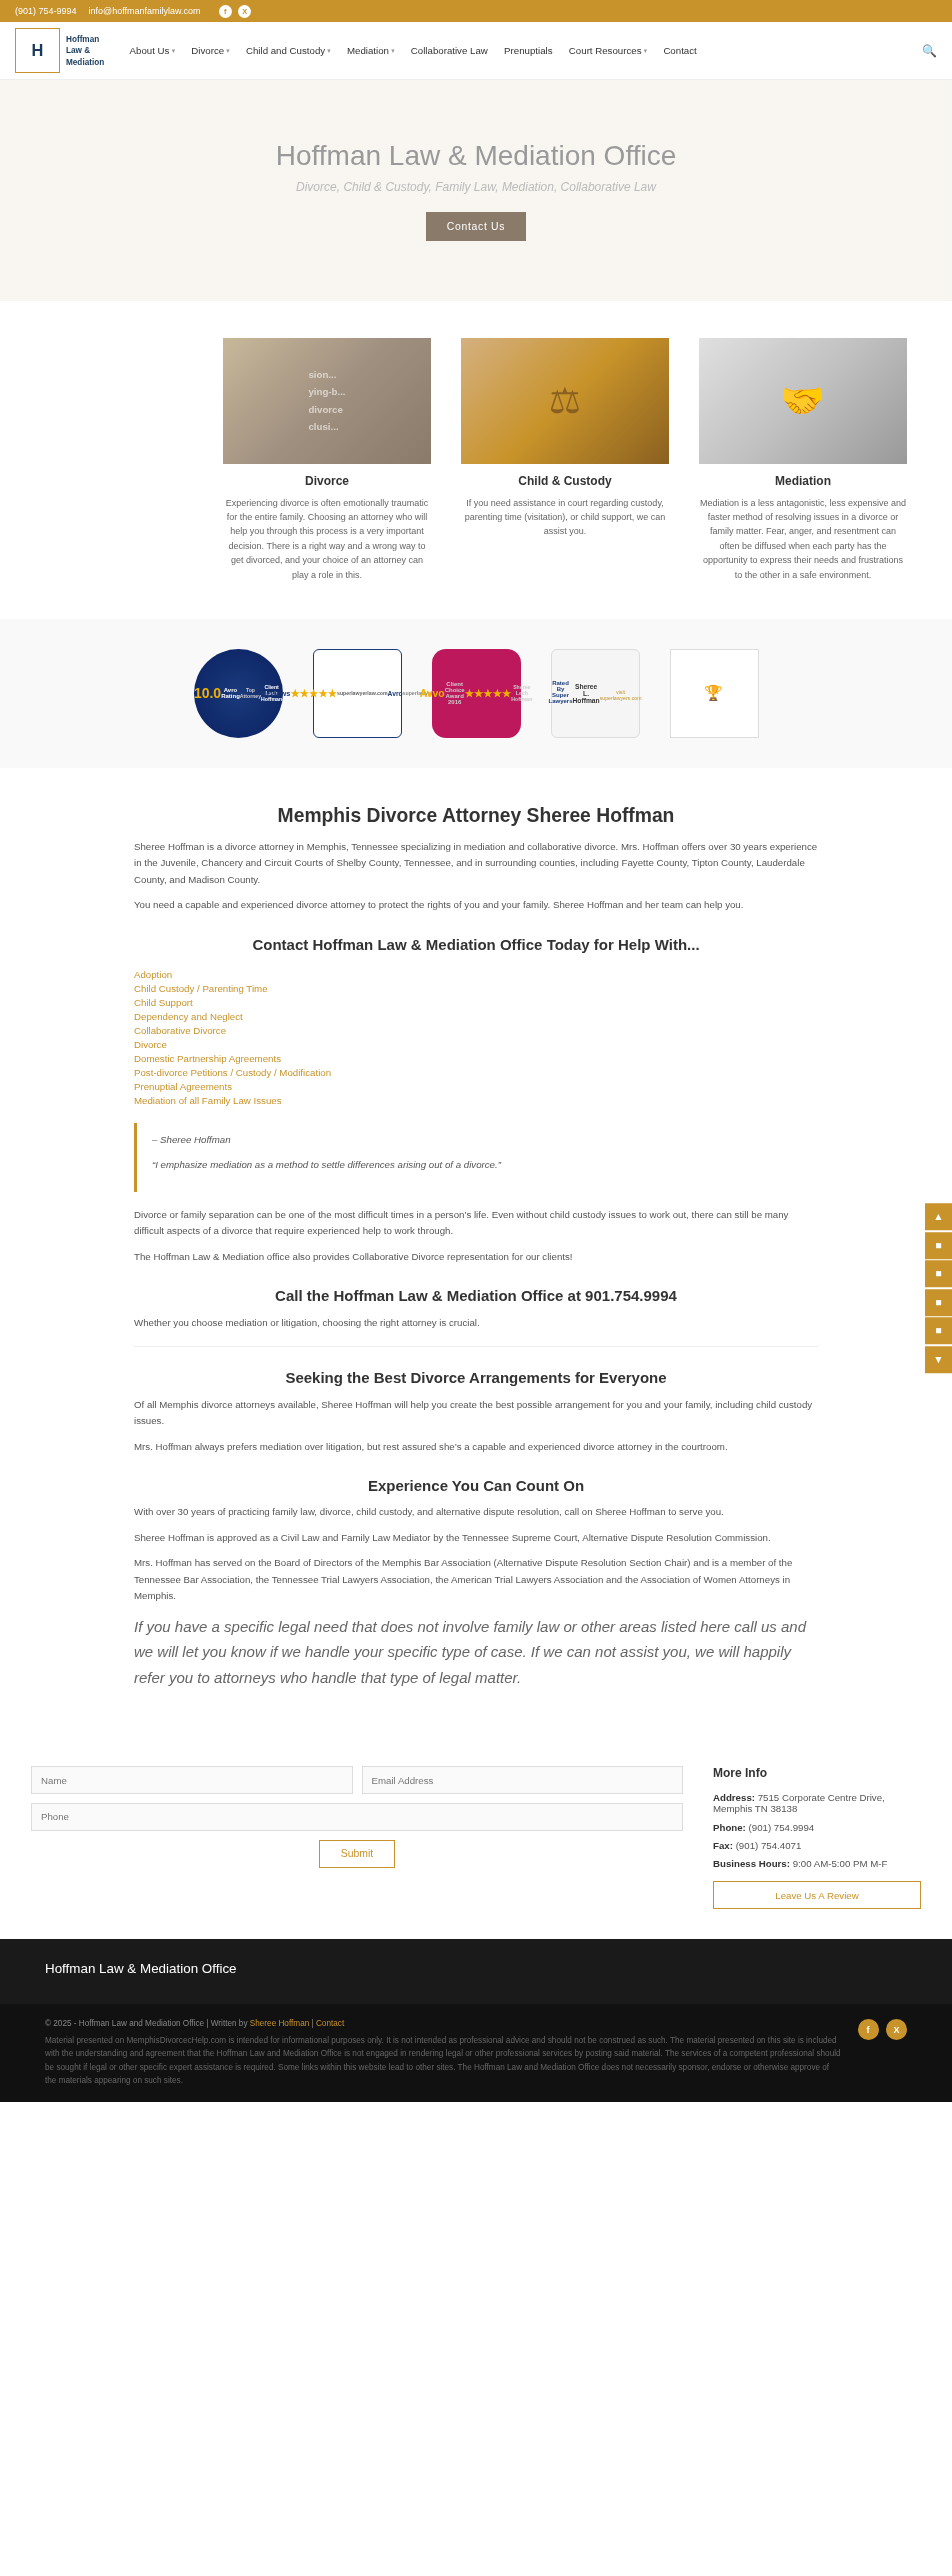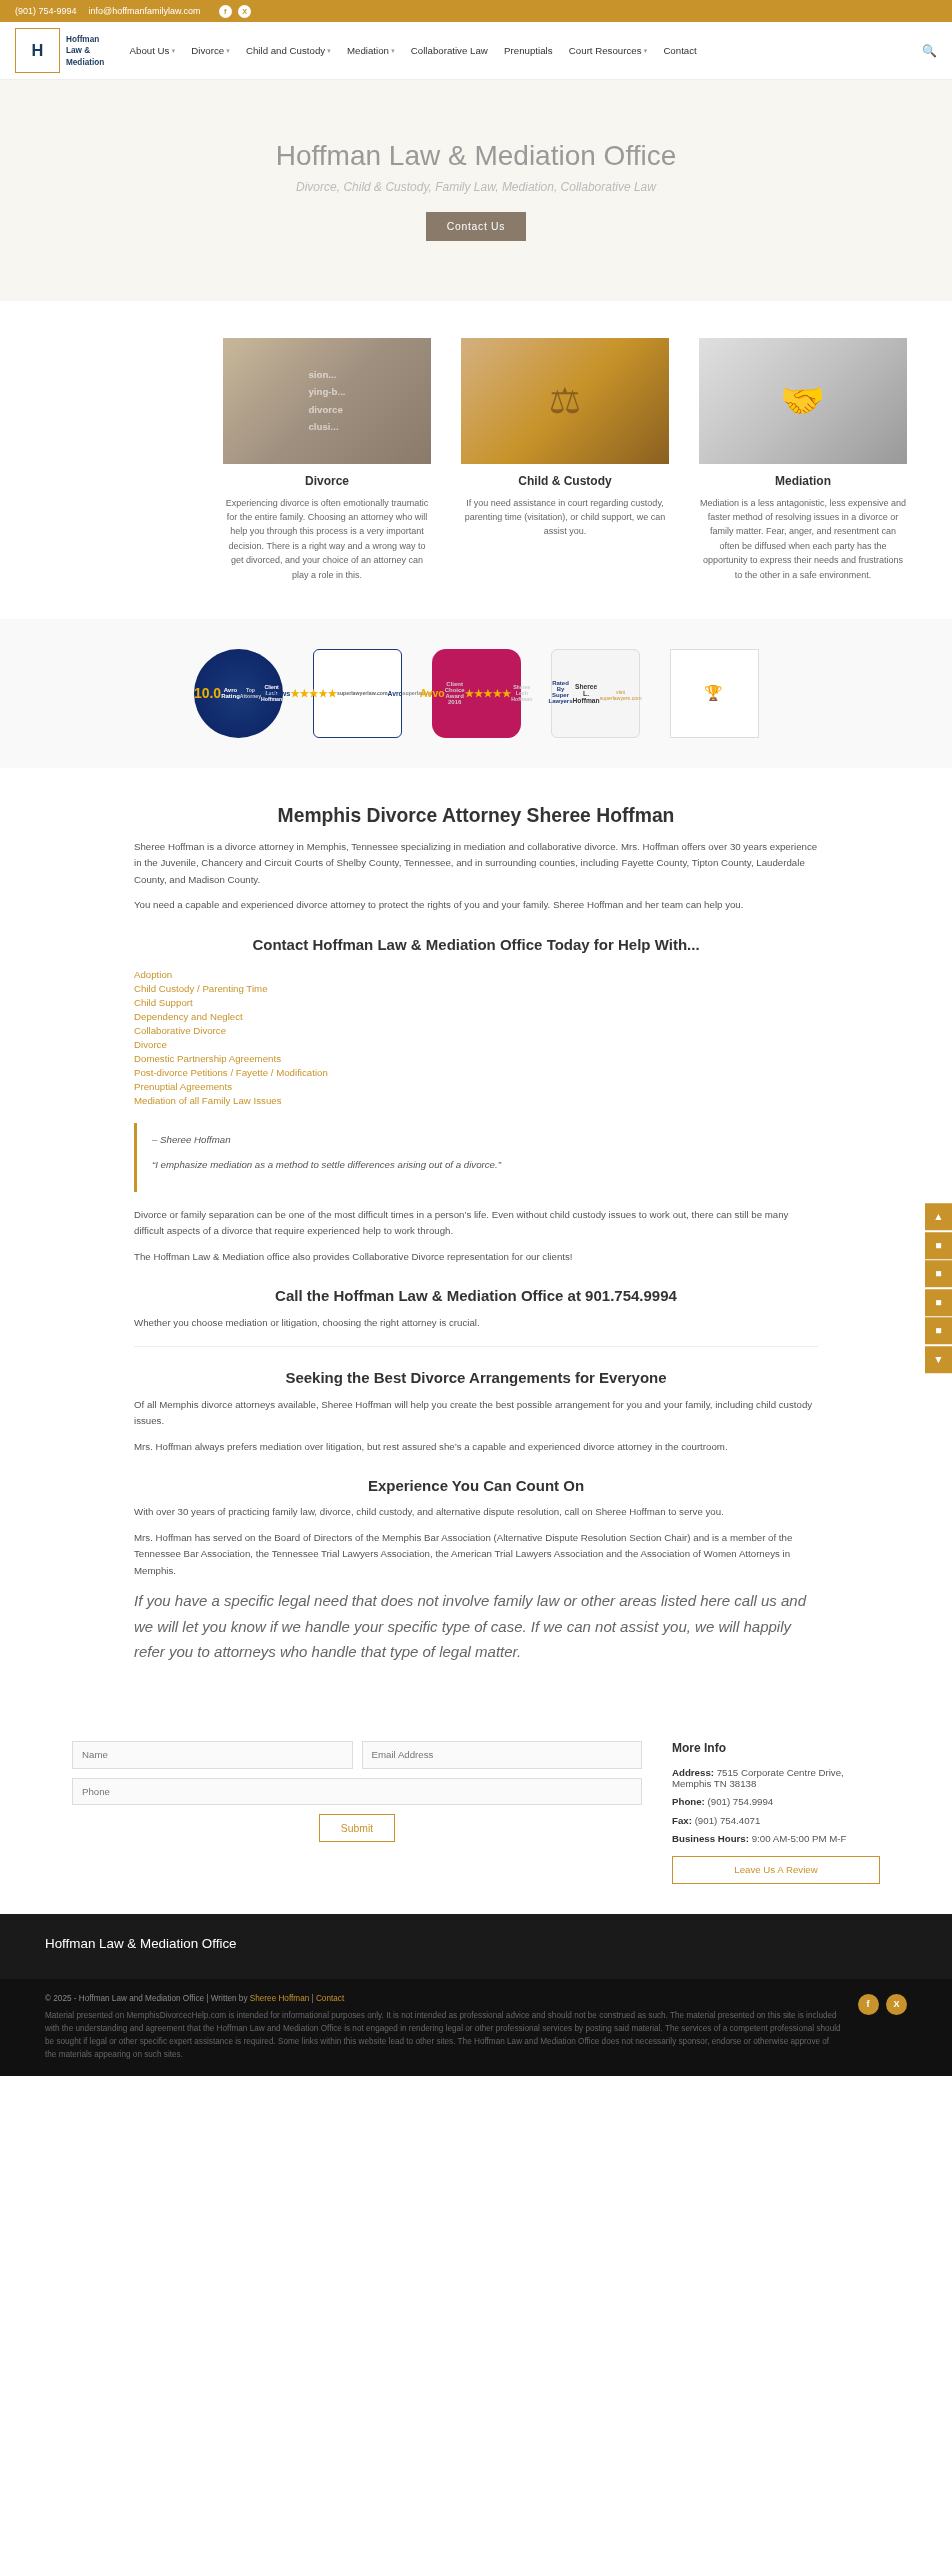--- a/index.html
+++ b/index.html
@@ -237,21 +237,21 @@
       margin: 15px 0;
       color: #666;
       font-style: italic;
       font-size: 9.7px;
     }
 
     
     .contact-info-section {
       display: flex;
       gap: 30px;
-      padding: 30px 72px;
+      padding: 30px 31px;
       background: #fff;
       max-width: 952px;
       margin: 0 auto;
     }
     .contact-form-area { flex: 1; }
     .contact-form-area .form-row { display: flex; gap: 9px; margin-bottom: 9px; }
     .form-input {
       flex: 1;
       padding: 7.4px 9px;
       border: 0.7px solid #ddd;
@@ -499,21 +499,21 @@
 
   <div class="help-list">
     <ul>
       <li>Adoption</li>
       <li>Child Custody / Parenting Time</li>
       <li>Child Support</li>
       <li>Dependency and Neglect</li>
       <li>Collaborative Divorce</li>
       <li>Divorce</li>
       <li>Domestic Partnership Agreements</li>
-      <li>Post-divorce Petitions / Fayette / Modification</li>
+      <li>Post-divorce Petitions / Custody / Modification</li>
       <li>Prenuptial Agreements</li>
       <li>Mediation of all Family Law Issues</li>
     </ul>
   </div>
 
   <div class="quote-block">
     <p>– Sheree Hoffman</p>
     <p>“I emphasize mediation as a method to settle differences arising out of a divorce.”</p>
   </div>
 
@@ -524,20 +524,21 @@
   <p>Whether you choose mediation or litigation, choosing the right attorney is crucial.</p>
 
   <hr class="divider">
 
   <h3>Seeking the Best Divorce Arrangements for Everyone</h3>
   <p>Of all Memphis divorce attorneys available, Sheree Hoffman will help you create the best possible arrangement for you and your family, including child custody issues.</p>
   <p>Mrs. Hoffman always prefers mediation over litigation, but rest assured she’s a capable and experienced divorce attorney in the courtroom.</p>
 
   <h3>Experience You Can Count On</h3>
   <p>With over 30 years of practicing family law, divorce, child custody, and alternative dispute resolution, call on Sheree Hoffman to serve you.</p>
+  <p>Sheree Hoffman is approved as a Civil Law and Family Law Mediator by the Tennessee Supreme Court, Alternative Dispute Resolution Commission.</p>
   <p>Mrs. Hoffman has served on the Board of Directors of the Memphis Bar Association (Alternative Dispute Resolution Section Chair) and is a member of the Tennessee Bar Association, the Tennessee Trial Lawyers Association, the American Trial Lawyers Association and the Association of Women Attorneys in Memphis.</p>
   <p style="font-style:italic; font-size:15px; color:#666;">If you have a specific legal need that does not involve family law or other areas listed here call us and we will let you know if we handle your specific type of case. If we can not assist you, we will happily refer you to attorneys who handle that type of legal matter.</p>
 </div>
 
 <div class="contact-info-section">
   <div class="contact-form-area">
     <div class="form-row">
       <input class="form-input" type="text" placeholder="Name" style="">
       <input class="form-input" type="email" placeholder="Email Address" style="">
     </div>

